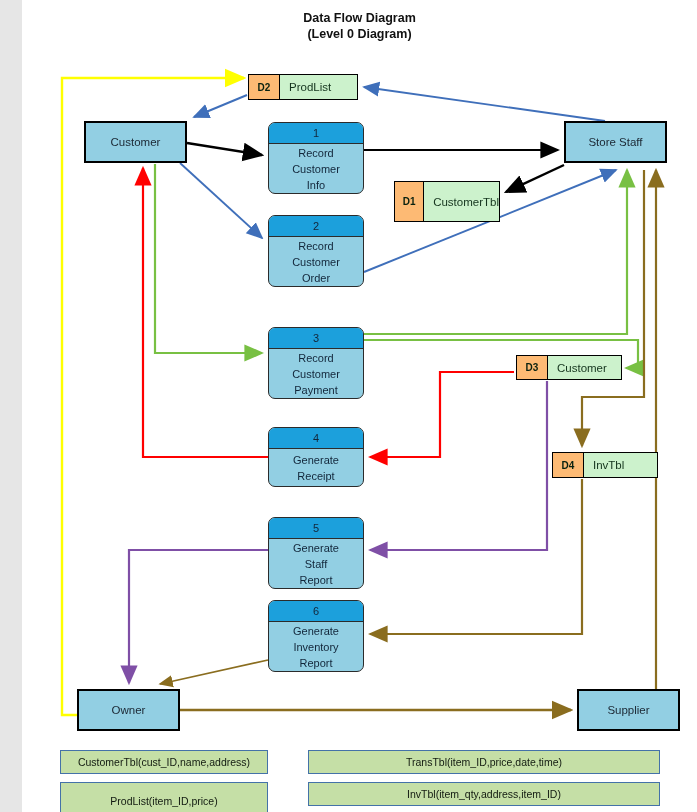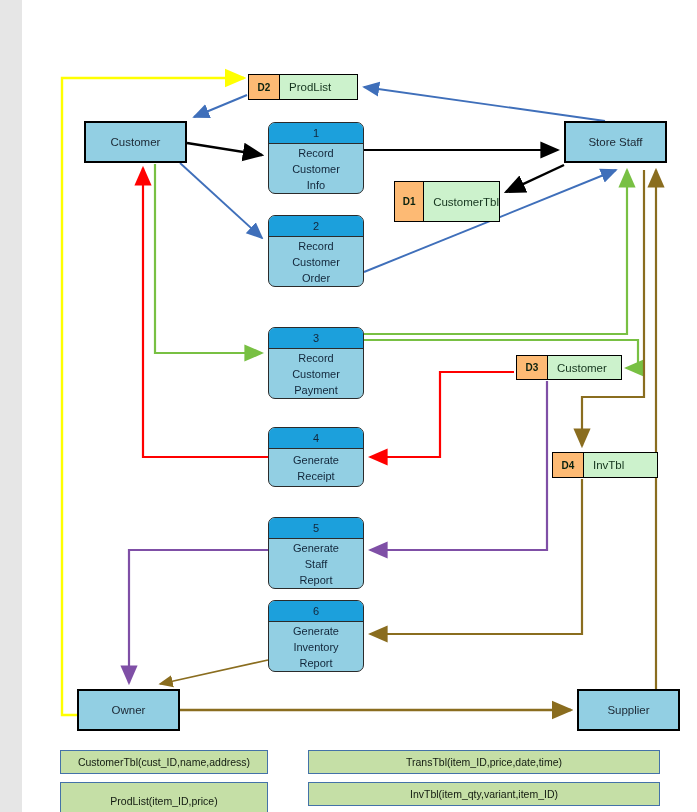--- a/index.html
+++ b/index.html
@@ -85,20 +85,24 @@
     display:flex;align-items:center;justify-content:center;
     font-size:10.5px;color:#121a10;
     z-index:5;
   }
 </style>
 </head>
 <body>
 
 <div id="page">
 
+  <div class="title">
+    <div>Data Flow Diagram</div>
+    <div>(Level 0 Diagram)</div>
+  </div>
 
   <svg id="wires" viewBox="0 0 675 812">
     <defs>
       <marker id="ah-black" markerWidth="9" markerHeight="9" refX="8" refY="4.5" orient="auto">
         <path d="M0,0.6 L9,4.5 L0,8.4 z" fill="#000000"></path>
       </marker>
       <marker id="ah-blue" markerWidth="9" markerHeight="9" refX="8" refY="4.5" orient="auto">
         <path d="M0,0.6 L9,4.5 L0,8.4 z" fill="#3f6fba"></path>
       </marker>
       <marker id="ah-yellow" markerWidth="9" markerHeight="9" refX="8" refY="4.5" orient="auto">
@@ -238,17 +242,17 @@
       <div class="schema" style="left: 38px; top: 750px; width: 208px; height: 24px;">
         <span>CustomerTbl(cust_ID,name,address)</span>
       </div>
       <div class="schema" style="left: 286px; top: 750px; width: 352px; height: 24px;">
         <span>TransTbl(item_ID,price,date,time)</span>
       </div>
       <div class="schema" style="left: 38px; top: 782px; width: 208px; height: 37px;">
         <span>ProdList(item_ID,price)</span>
       </div>
       <div class="schema" style="left: 286px; top: 782px; width: 352px; height: 24px;">
-        <span>InvTbl(item_qty,variant,item_ID)</span>
+        <span>InvTbl(item_qty,address,item_ID)</span>
       </div>
     </div>
 
 </div>
 
 </body></html>

